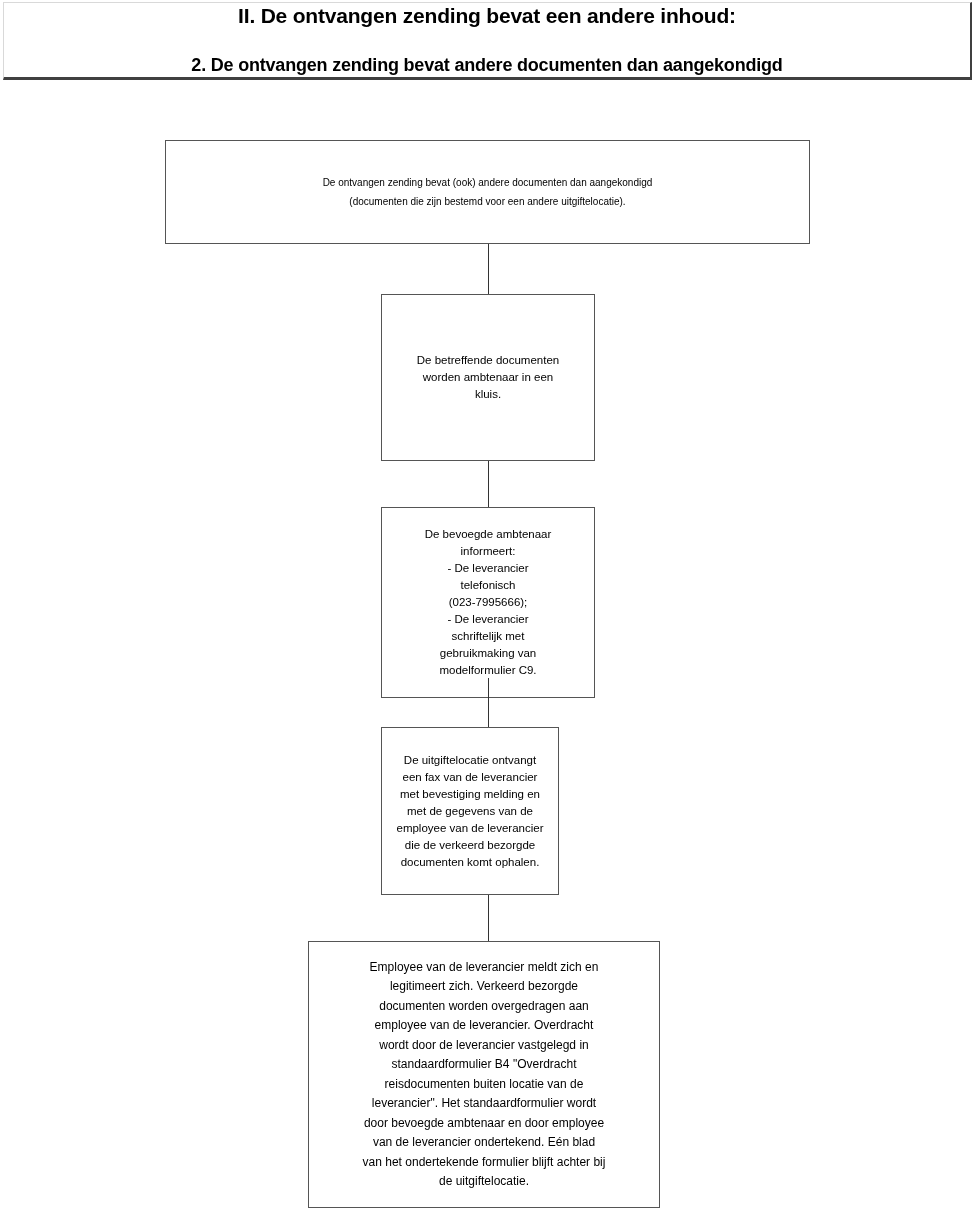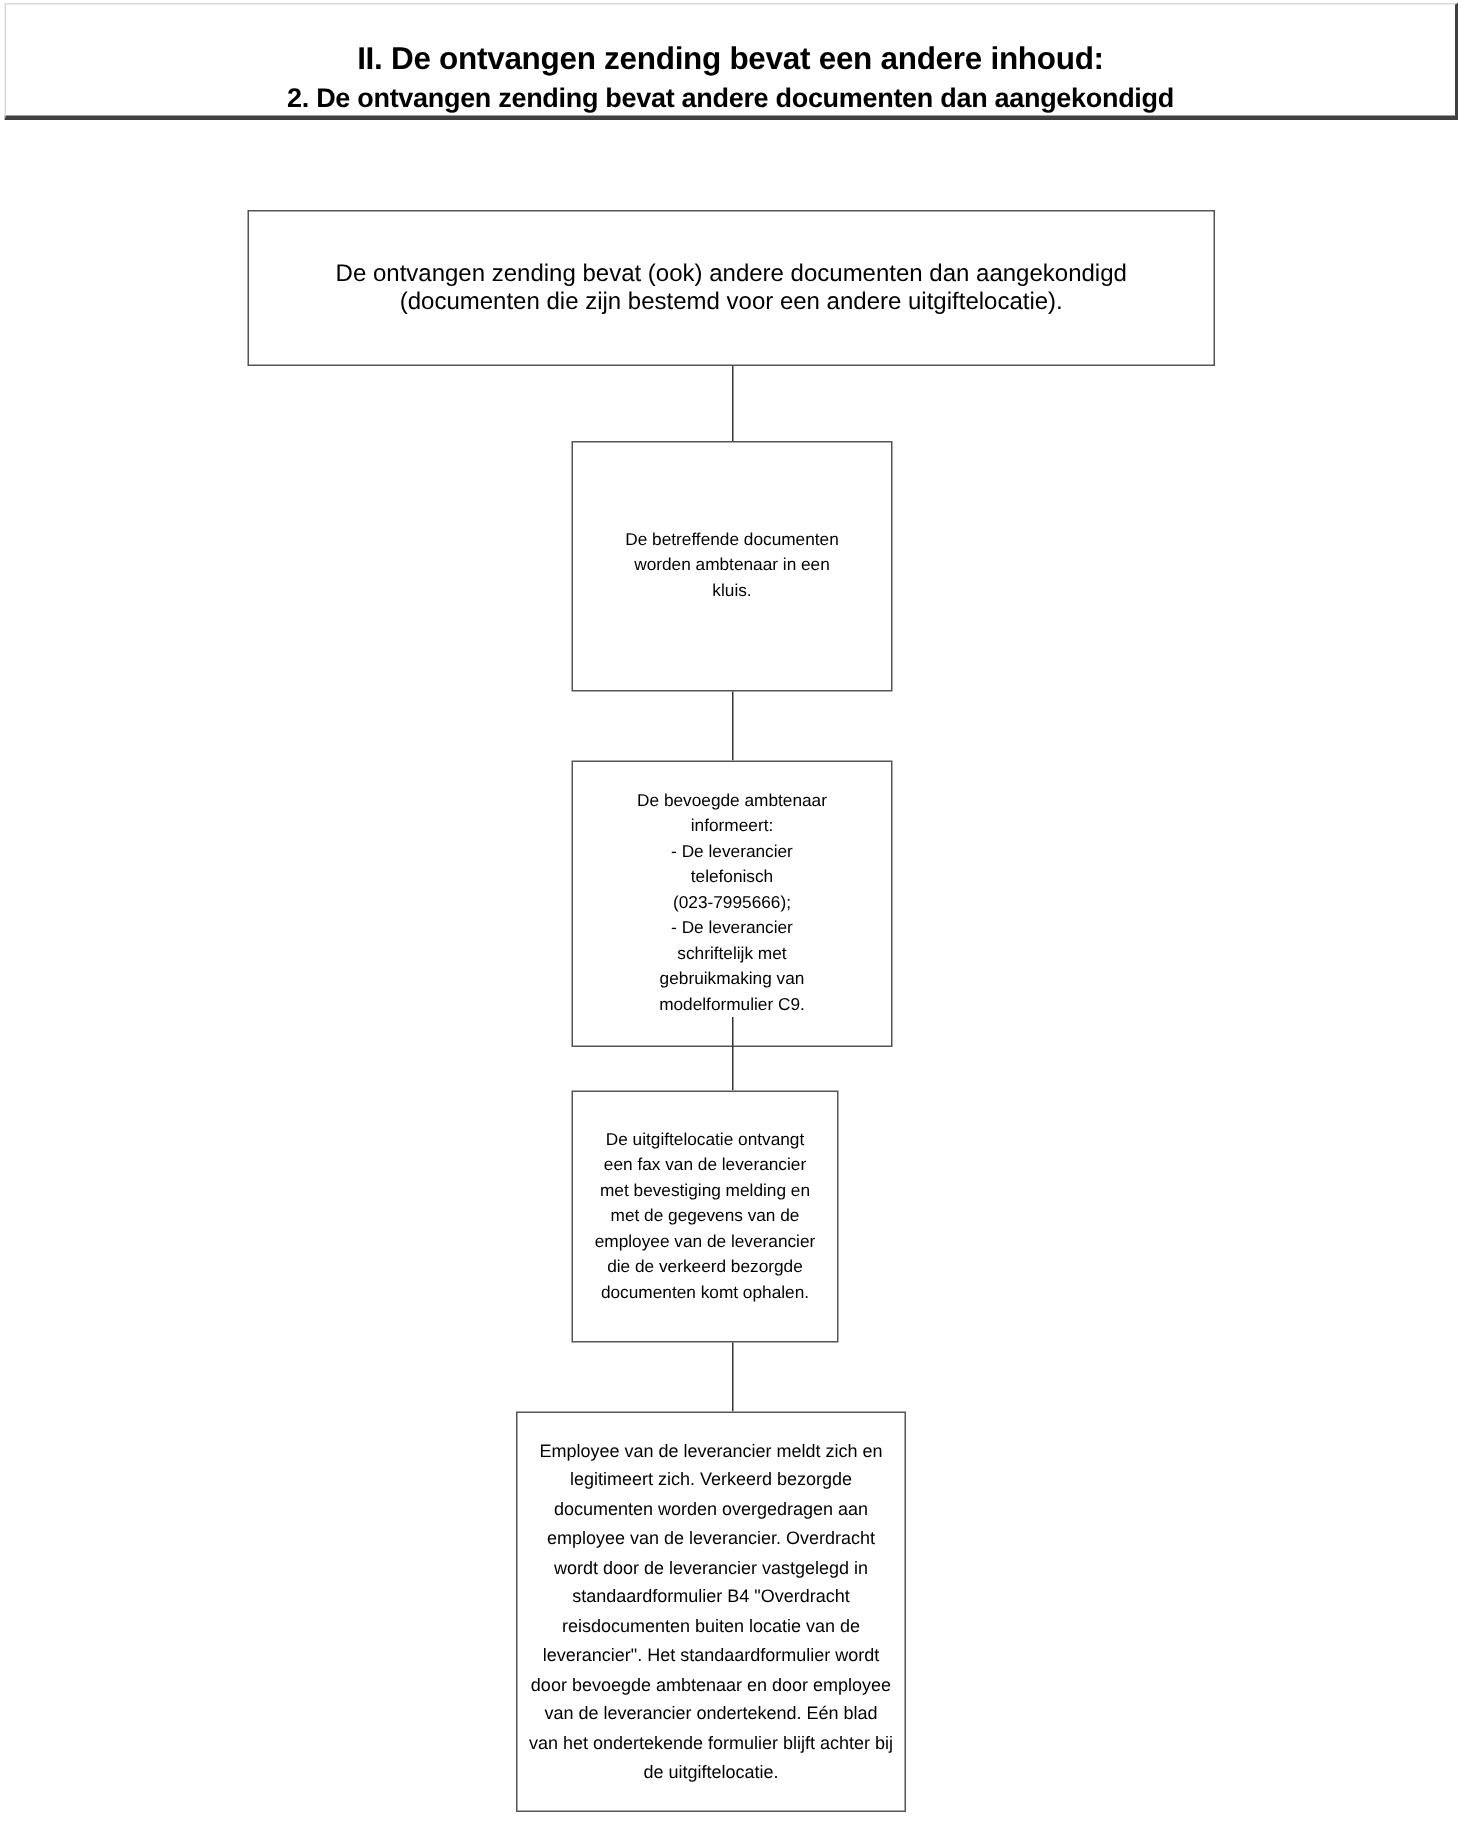--- a/index.html
+++ b/index.html
@@ -27,21 +27,21 @@
     width: 969px;
     height: 78px;
     border-top: 1px solid #d9d9d9;
     border-left: 1px solid #d9d9d9;
     border-right: 2px solid #404040;
     border-bottom: 3px solid #404040;
     box-sizing: border-box;
     display: flex;
     flex-direction: column;
     align-items: center;
-    justify-content: flex-end;
+    justify-content: space-between;
     background: #ffffff;
   }
   .header-line1 {
     font-size: 21px;
     font-weight: bold;
     line-height: 26px;
     text-align: center;
     letter-spacing: -0.2px;
   }
   .header-line2 {
@@ -66,30 +66,30 @@
   .flow-box .box-text {
     display: block;
     white-space: pre-line;
     font-size: 11.5px;
     line-height: 17px;
     text-align: center;
     padding: 0 6px;
   }
 
   #box-1 { left: 165px; top: 140px; width: 645px; height: 104px; }
-  #box-1 .box-text { font-size: 16px; line-height: 19px; }
+  #box-1 .box-text { font-size: 10px; line-height: 19px; }
 
   #box-2 { left: 381px; top: 294px; width: 214px; height: 167px; }
 
   #box-3 { left: 381px; top: 507px; width: 214px; height: 191px; }
   #box-3 .box-text { text-align: center; }
 
   #box-4 { left: 381px; top: 727px; width: 178px; height: 168px; }
 
-  #box-5 { left: 344px; top: 941px; width: 260px; height: 267px; }
+  #box-5 { left: 308px; top: 941px; width: 352px; height: 267px; }
   #box-5 .box-text { font-size: 12px; line-height: 19.5px; }
 
   
   .connector {
     position: absolute;
     width: 1px;
     background: #333333;
     left: 488px;
   }
   #conn-1-2 { top: 244px; height: 50px; }

